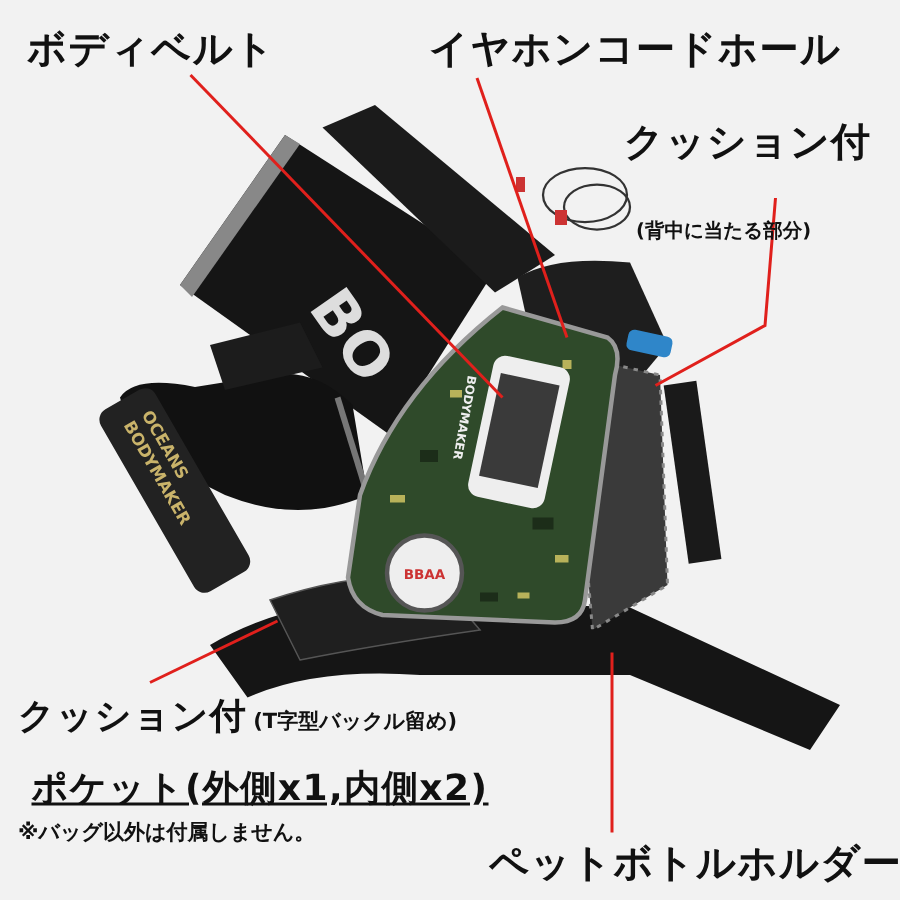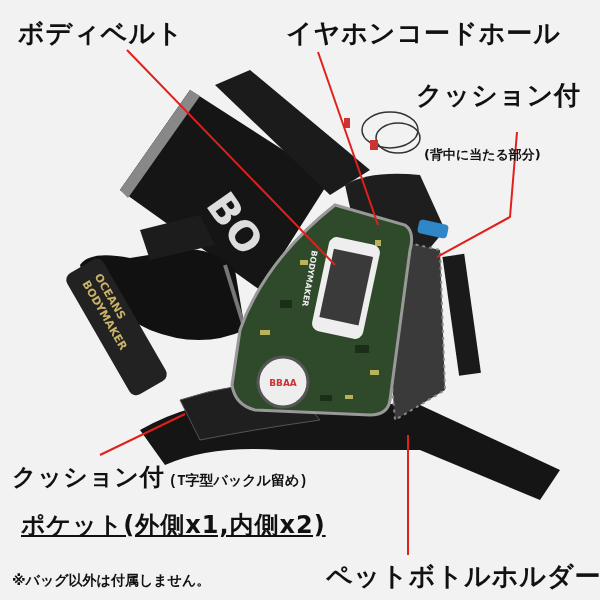--- a/index.html
+++ b/index.html
@@ -89,17 +89,17 @@
     <line x1="100" y1="455" x2="185" y2="414"></line>
     <line x1="408" y1="435" x2="408" y2="555"></line>
   </g>
 </svg>
 
 <div class="label big" style="left:18px; top:20px;">ボディベルト</div>
 <div class="label big" style="left:286px; top:20px;">イヤホンコードホール</div>
 <div class="label big" style="left:416px; top:82px;">クッション付</div>
 <div class="label small" style="left:424px; top:113px;">(背中に当たる部分)</div>
 <div class="label mid" style="left:12px; top:465px;">
-  <span>クッション付</span><span class="sub" style="margin-left:4px;font-family:Liberation Mono, monospace;">(T字型バックル留め)</span>
+  <span>クッション付</span><span class="sub" style="margin-left:4px;">(T字型バックル留め)</span>
 </div>
 <div class="label mid" style="left:21px; top:513px;text-decoration:underline;">ポケット(外側x1,内側x2)</div>
-<div class="label note" style="left:12px; top:573px;">※バッグ以外は付属しません。</div>
+<div class="label note" style="left:12px; top:548px;">※バッグ以外は付属しません。</div>
 <div class="label big" style="left:292px; top:563px;margin-left:34px;">ペットボトルホルダー</div>
 
 </body></html>

